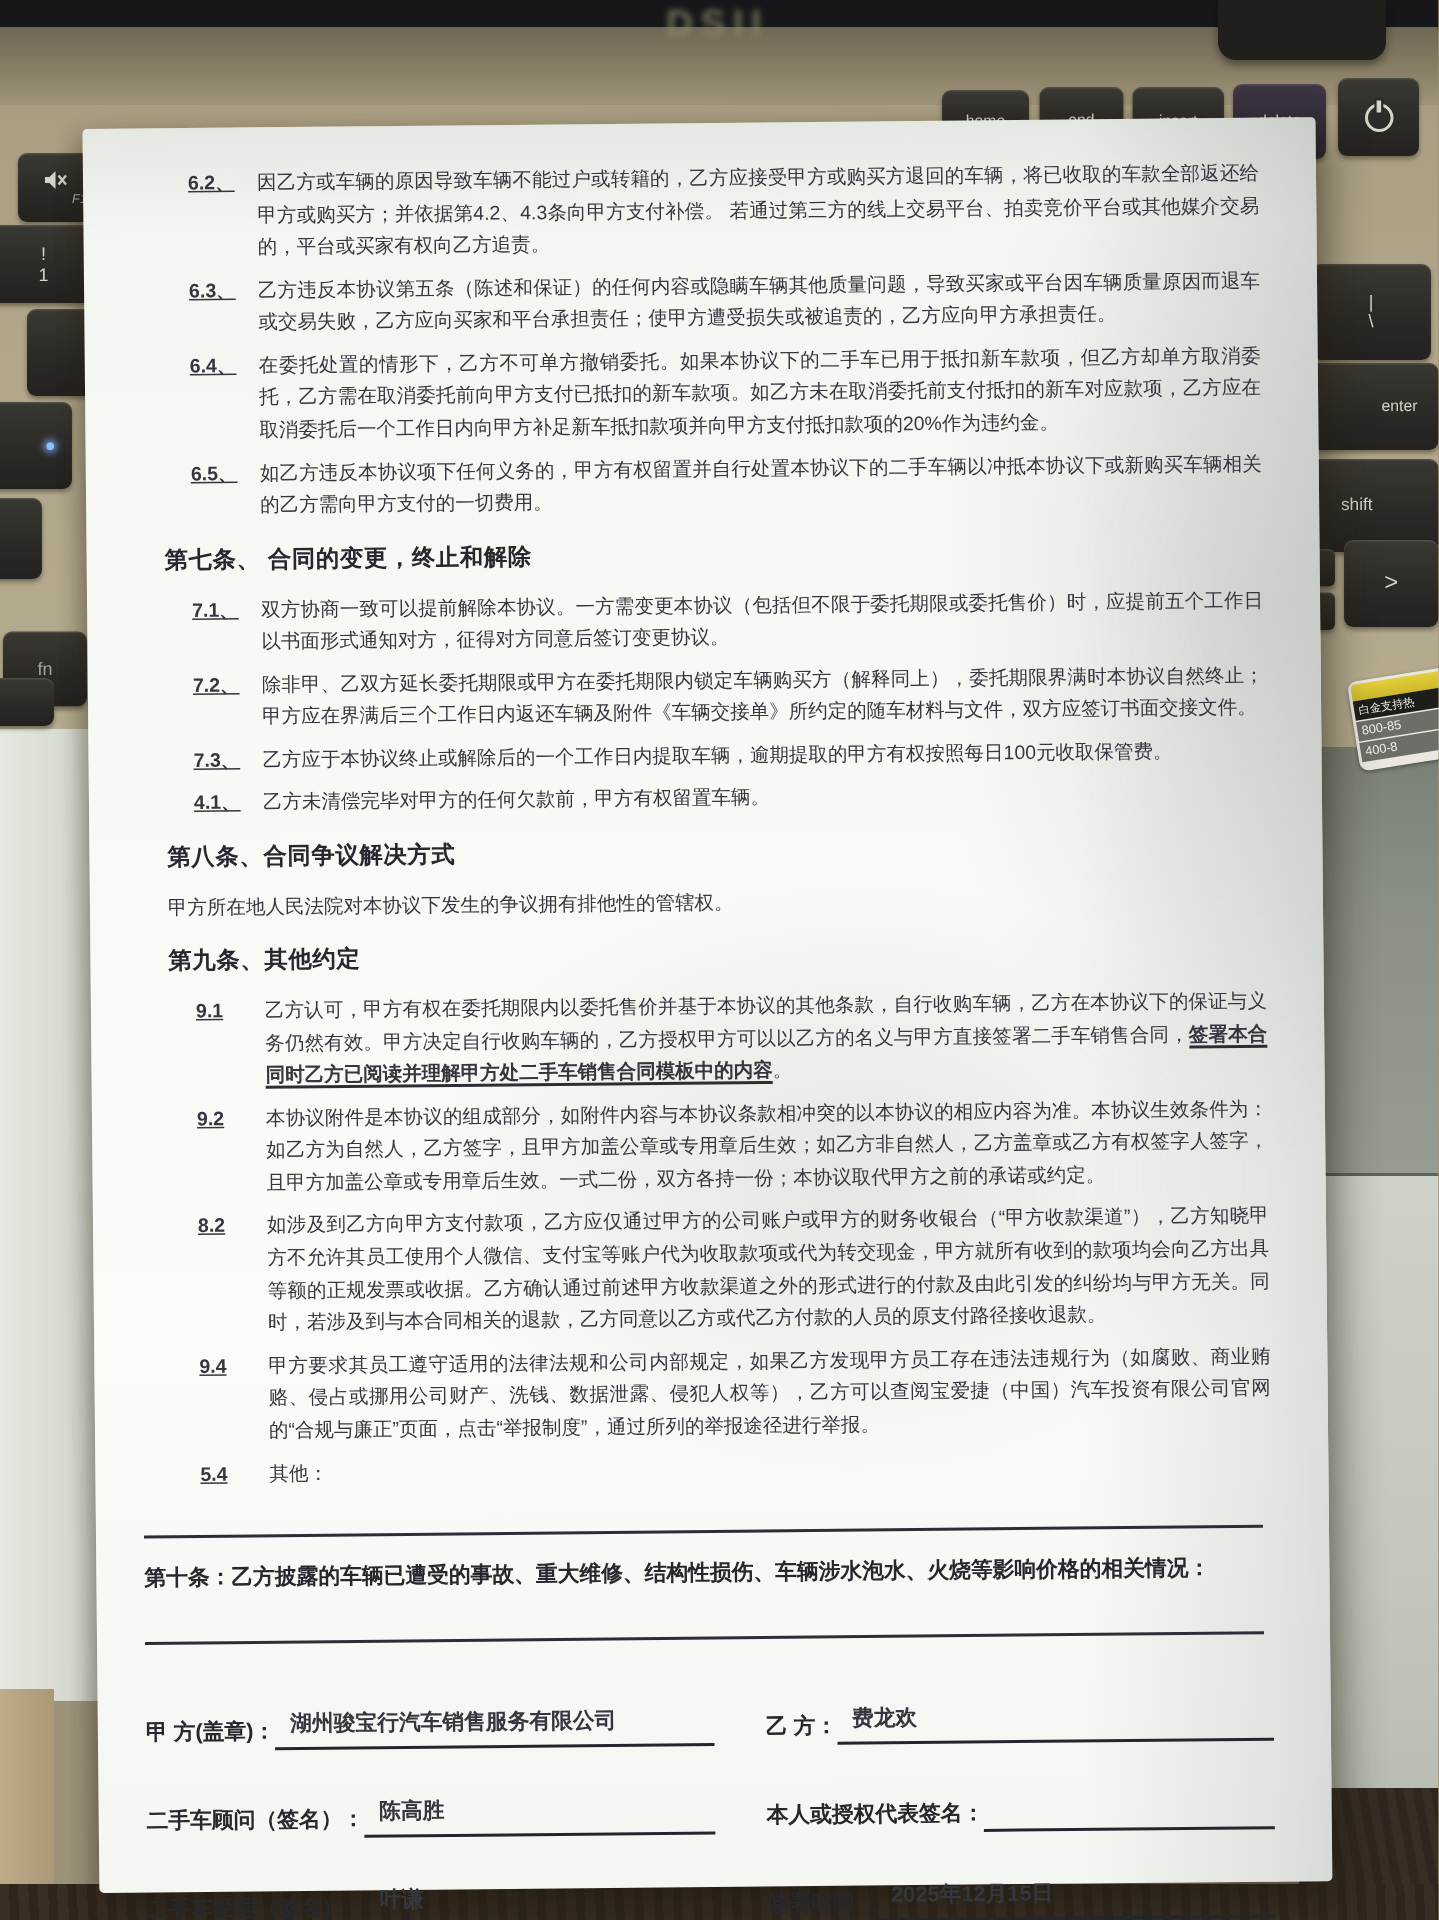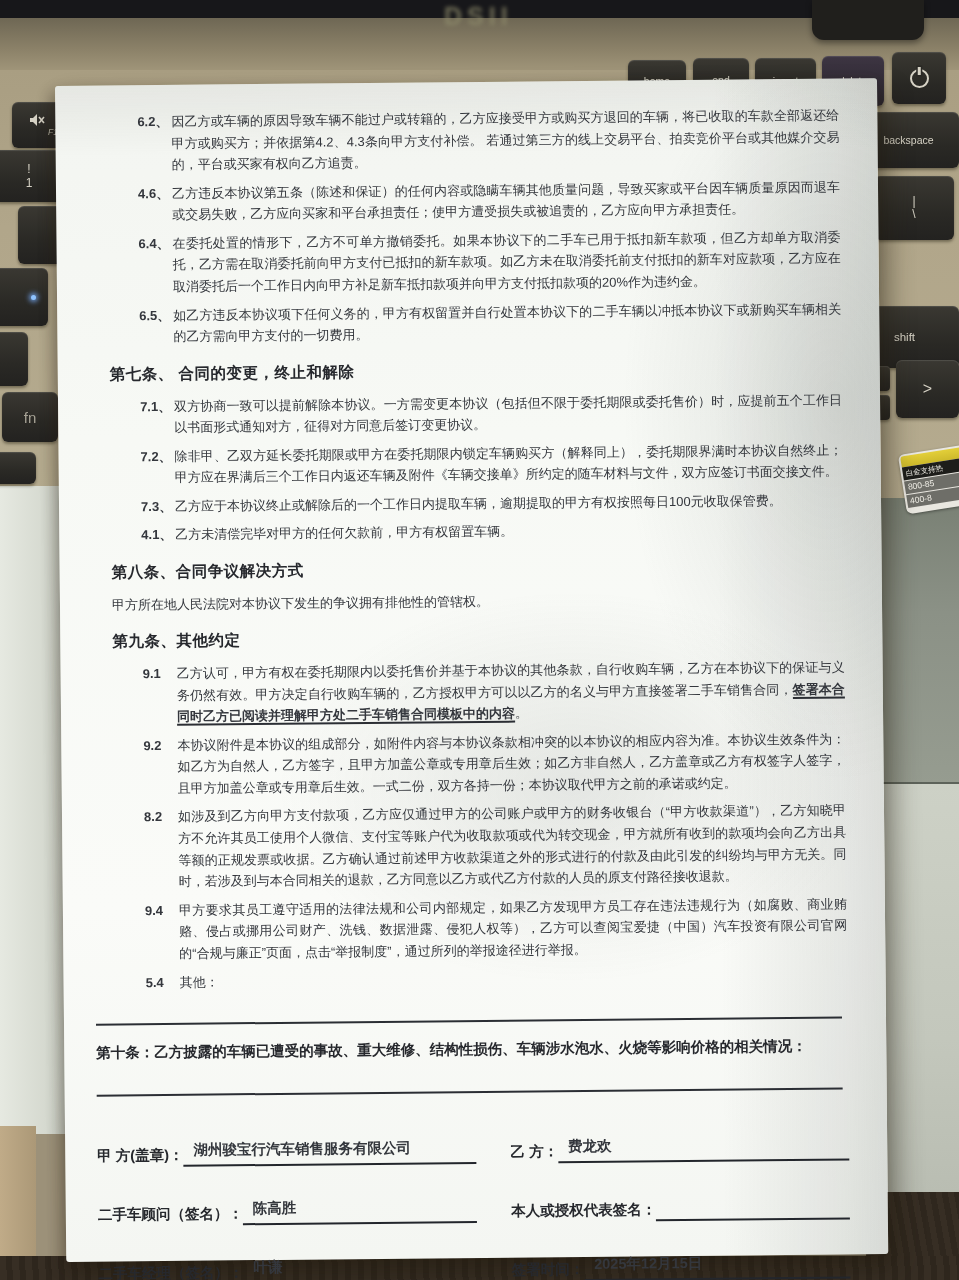--- a/index.html
+++ b/index.html
@@ -39,21 +39,21 @@
   .k-pgup{left:846px;top:366px;width:44px;height:25px;font-size:9px;border-radius:4px;}
   .k-pgdn{left:846px;top:395px;width:44px;height:25px;font-size:9px;border-radius:4px;}
   .k-arrow{left:896px;top:360px;width:63px;height:58px;font-size:16px;}
   .k-f1{left:12px;top:102px;width:52px;height:46px;flex-direction:column;gap:1px;}
   .k-f1 .sub{align-self:flex-end;margin-right:6px;font-size:8.5px;font-style:italic;color:#b8b4a6;}
   .k-one{left:-6px;top:150px;width:70px;height:52px;flex-direction:column;line-height:14px;font-size:12px;}
   .k-q{left:18px;top:206px;width:60px;height:58px;font-size:15px;justify-content:flex-end;padding-right:10px;box-sizing:border-box;}
   .k-caps{left:-8px;top:268px;width:56px;height:58px;}
   .k-caps .led{width:5px;height:5px;border-radius:50%;background:#8fc3ff;box-shadow:0 0 5px 2px rgba(120,175,255,.8);margin-left:26px;}
   .k-part1{left:-10px;top:332px;width:38px;height:54px;}
-  .k-fn{left:2px;top:392px;width:56px;height:50px;font-size:15px;color:#a6a295;}
+  .k-fn{left:2px;top:421px;width:56px;height:50px;font-size:12px;color:#a6a295;}
   .k-part2{left:-10px;top:452px;width:46px;height:32px;}
   .power-icon{width:15px;height:15px;border:2px solid #d6d2c5;border-radius:50%;position:relative;}
   .power-icon::after{content:"";position:absolute;left:50%;top:-4px;transform:translateX(-50%);width:2.5px;height:8px;background:#d6d2c5;box-shadow:0 0 0 1.5px #2a2925;}
 
   
   .sticker{position:absolute;left:902px;top:448px;width:86px;height:60px;transform:rotate(-9deg);
            background:#e9e7e0;border-radius:6px;overflow:hidden;box-shadow:0 1px 3px rgba(0,0,0,.4);padding:2px;box-sizing:border-box;}
   .sticker .bar{height:11px;background:linear-gradient(180deg,#e3cf39,#cdb92b);border-radius:3px 3px 0 0;}
   .sticker .title{height:13px;background:#1d1d1a;color:#f2f0e8;font-size:7.5px;line-height:13px;padding-left:3px;white-space:nowrap;}
   .sticker .row{height:13px;background:#6e6e68;color:#f2f0e8;font-size:8.5px;line-height:13px;padding-left:3px;margin-top:1px;white-space:nowrap;}
@@ -67,21 +67,21 @@
          z-index:10;}
   .paper-shade{position:absolute;inset:0;pointer-events:none;z-index:11;border-radius:3px;
     background:
       radial-gradient(420px 280px at 62% 60%, rgba(92,100,95,.13), transparent 70%),
       radial-gradient(300px 520px at 95% 28%, rgba(92,100,95,.16), transparent 72%),
       linear-gradient(90deg, transparent 80%, rgba(85,92,86,.12) 95%, rgba(85,92,86,.18) 100%),
       linear-gradient(180deg, rgba(110,112,100,.10) 0%, transparent 6%);}
   .doc{position:absolute;inset:0;padding:26px 38px 0 48px;box-sizing:border-box;z-index:12;
        color:#34373d;font-size:13px;line-height:1.66;}
   .clause{position:relative;margin:0 0 7px 22px;padding-left:46px;text-align:justify;font-weight:500;}
-  .clause .num{position:absolute;left:12px;top:0;font-weight:700;}
+  .clause .num{position:absolute;left:0;top:0;font-weight:700;text-decoration:underline;}
   .clause .ul{border-bottom:2px solid #2b2e34;font-weight:700;}
   h2.sec{font-size:15.5px;font-weight:700;color:#26282d;margin:13px 0 9px 4px;letter-spacing:.5px;}
   .plain{margin:0 0 7px 4px;font-weight:500;}
   .clause10{margin:16px 0 0 -16px;font-size:14.5px;font-weight:700;color:#26282d;line-height:1.55;text-align:justify;}
   .blank-rule{height:0;border-bottom:2.5px solid #2b2e34;margin:30px 6px 16px -16px;}
   .sigs{display:grid;grid-template-columns:1.12fr 1fr;column-gap:34px;margin:42px 0 0 -16px;}
   .sig-row{display:flex;align-items:flex-end;margin-bottom:30px;font-size:14.5px;white-space:nowrap;}
   .sig-row .lbl{font-weight:700;color:#26282d;flex:none;}
   .sig-row .val{flex:1;border-bottom:2px solid #23262c;padding:0 6px 3px 10px;font-weight:600;min-width:60px;overflow:hidden;}
 </style>
@@ -110,27 +110,27 @@
     </div>
   <div class="key k-insert">
       <span>insert</span>
     </div>
   <div class="key k-delete">
       <span>delete</span>
     </div>
   <div class="key k-power">
       <span class="power-icon"></span>
     </div>
-  <div class="key k-backspace">
-      <span>backspace</span>
-    </div>
   <div class="key k-backslash">
     <span>|</span>
     <span>\</span>
   </div>
+  <div class="key k-enter">
+      <span>enter</span>
+    </div>
   <div class="key k-shift">
       <span>shift</span>
     </div>
   <div class="key k-pgup">
       <span>pg</span>
     </div>
   <div class="key k-pgdn">
       <span>pg</span>
     </div>
   <div class="key k-arrow">
@@ -163,21 +163,21 @@
     <div class="bar"></div>
     <div class="title">白金支持热</div>
     <div class="row">800-85</div>
     <div class="row">400-8</div>
   </div>
 
   <div class="paper">
     <div class="doc">
 
       <p class="clause"><span class="num">6.2、</span><span>因乙方或车辆的原因导致车辆不能过户或转籍的，乙方应接受甲方或购买方退回的车辆，将已收取的车款全部返还给甲方或购买方；并依据第4.2、4.3条向甲方支付补偿。 若通过第三方的线上交易平台、拍卖竞价平台或其他媒介交易的，平台或买家有权向乙方追责。</span></p>
-      <p class="clause"><span class="num">4.6、</span><span>乙方违反本协议第五条（陈述和保证）的任何内容或隐瞒车辆其他质量问题，导致买家或平台因车辆质量原因而退车或交易失败，乙方应向买家和平台承担责任；使甲方遭受损失或被追责的，乙方应向甲方承担责任。</span></p>
+      <p class="clause"><span class="num">6.3、</span><span>乙方违反本协议第五条（陈述和保证）的任何内容或隐瞒车辆其他质量问题，导致买家或平台因车辆质量原因而退车或交易失败，乙方应向买家和平台承担责任；使甲方遭受损失或被追责的，乙方应向甲方承担责任。</span></p>
       <p class="clause"><span class="num">6.4、</span><span>在委托处置的情形下，乙方不可单方撤销委托。如果本协议下的二手车已用于抵扣新车款项，但乙方却单方取消委托，乙方需在取消委托前向甲方支付已抵扣的新车款项。如乙方未在取消委托前支付抵扣的新车对应款项，乙方应在取消委托后一个工作日内向甲方补足新车抵扣款项并向甲方支付抵扣款项的20%作为违约金。</span></p>
       <p class="clause"><span class="num">6.5、</span><span>如乙方违反本协议项下任何义务的，甲方有权留置并自行处置本协议下的二手车辆以冲抵本协议下或新购买车辆相关的乙方需向甲方支付的一切费用。</span></p>
 
       <h2 class="sec">第七条、 合同的变更，终止和解除</h2>
       <p class="clause"><span class="num">7.1、</span><span>双方协商一致可以提前解除本协议。一方需变更本协议（包括但不限于委托期限或委托售价）时，应提前五个工作日以书面形式通知对方，征得对方同意后签订变更协议。</span></p>
       <p class="clause"><span class="num">7.2、</span><span>除非甲、乙双方延长委托期限或甲方在委托期限内锁定车辆购买方（解释同上），委托期限界满时本协议自然终止；甲方应在界满后三个工作日内返还车辆及附件《车辆交接单》所约定的随车材料与文件，双方应签订书面交接文件。</span></p>
       <p class="clause"><span class="num">7.3、</span><span>乙方应于本协议终止或解除后的一个工作日内提取车辆，逾期提取的甲方有权按照每日100元收取保管费。</span></p>
       <p class="clause"><span class="num">4.1、</span><span>乙方未清偿完毕对甲方的任何欠款前，甲方有权留置车辆。</span></p>
 
       <h2 class="sec">第八条、合同争议解决方式</h2>

